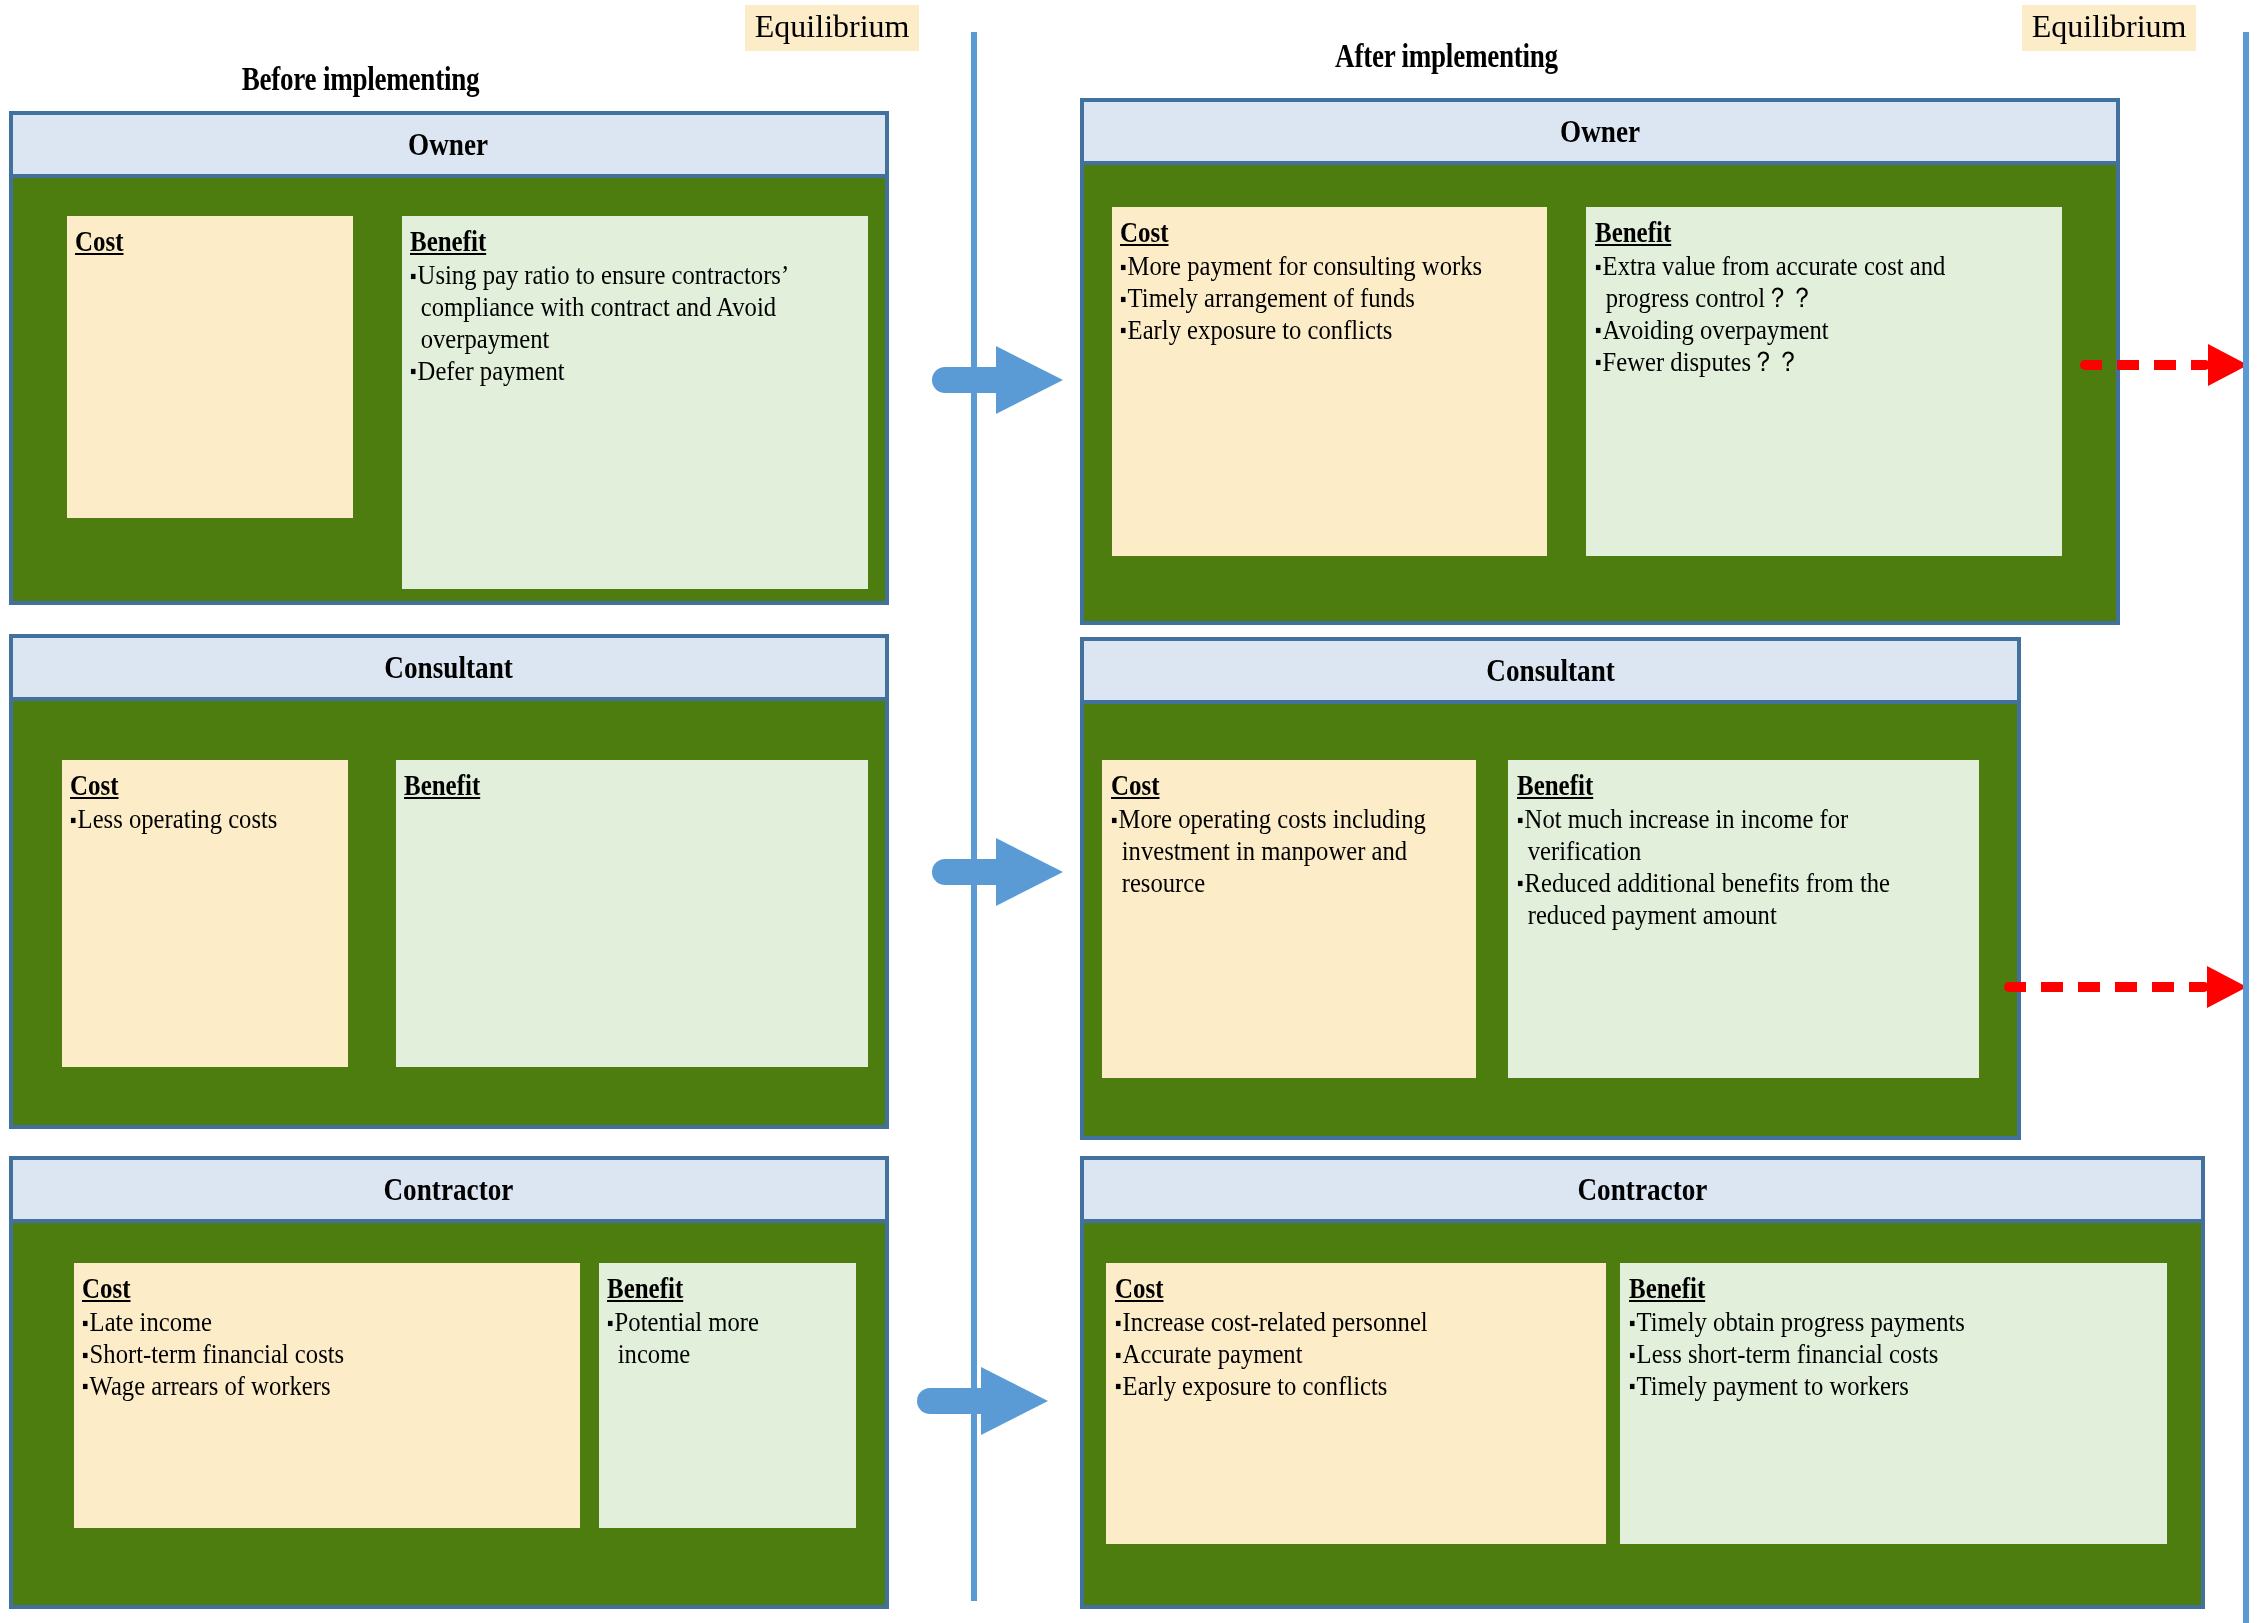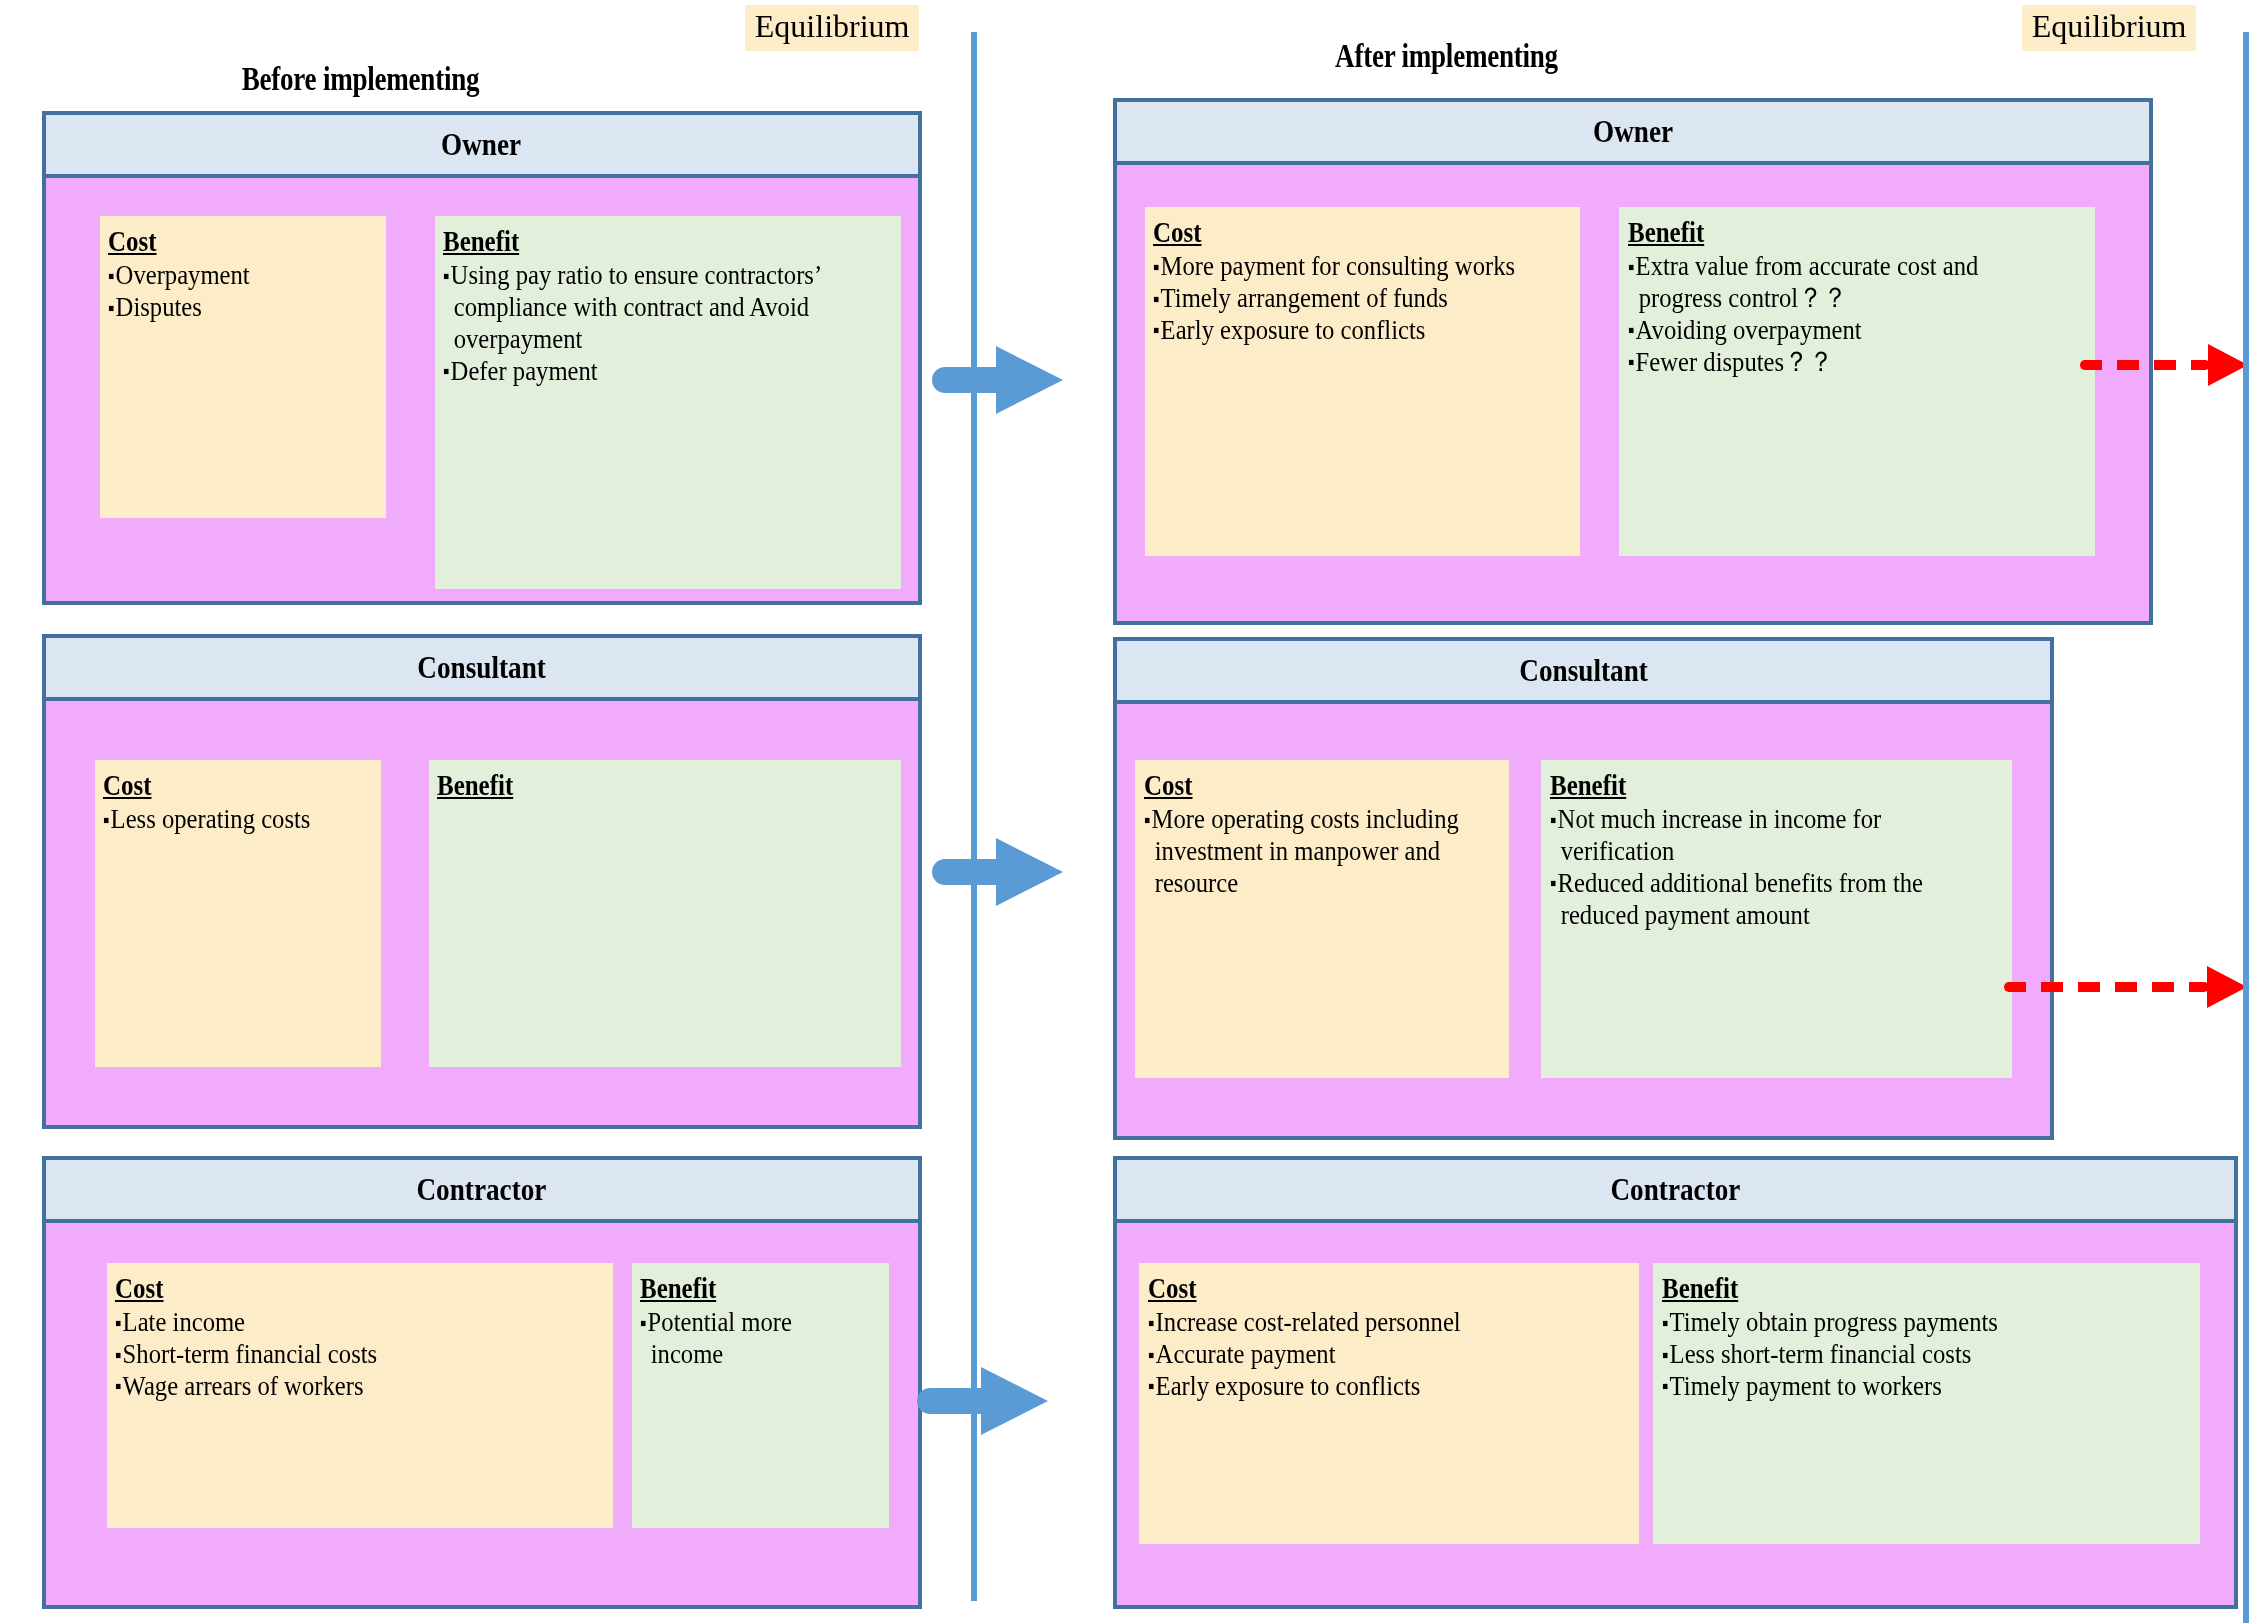--- a/index.html
+++ b/index.html
@@ -42,24 +42,23 @@
     position:absolute;
     width:5.5px;
     background:#5b9bd5;
     z-index:5;
   }
 
   
   .party-panel{
     position:absolute;
     border:4.3px solid #41719c;
-    background:#f0abfc;
+    background:#4d7c0f;
     box-sizing:border-box;
     z-index:3;
-    margin-left:33px;
   }
   .party-header{
     background:#dce6f2;
     border-bottom:4.3px solid #41719c;
     height:59px;
     display:flex;
     align-items:center;
     justify-content:center;
   }
   .party-header-label{
@@ -180,24 +179,20 @@
   <div class="section-title" style="left:165px; top:61px; width:391px;">Before implementing</div>
   <div class="section-title" style="left:1251px; top:38px; width:391px;">After implementing</div>
 
   <div class="party-panel" style="left:8.6px; top:111px; width:880px; height:494px;">
     <div class="party-header">
       <span class="party-header-label">Owner</span>
     </div>
     <div class="party-body">
       <div class="cb-block cb-cost" style="left:54px; top:38px; width:286px; height:302px;">
         <div class="cb-heading">Cost</div>
-        <ul class="cb-list">
-          <li>Overpayment</li>
-          <li>Disputes</li>
-        </ul>
       </div>
       <div class="cb-block cb-benefit" style="left:389px; top:38px; width:466px; height:373px;">
         <div class="cb-heading">Benefit</div>
         <ul class="cb-list">
           <li>Using pay ratio to ensure contractors’ compliance with contract and Avoid overpayment</li>
           <li>Defer payment</li>
         </ul>
       </div>
     </div>
   </div>

